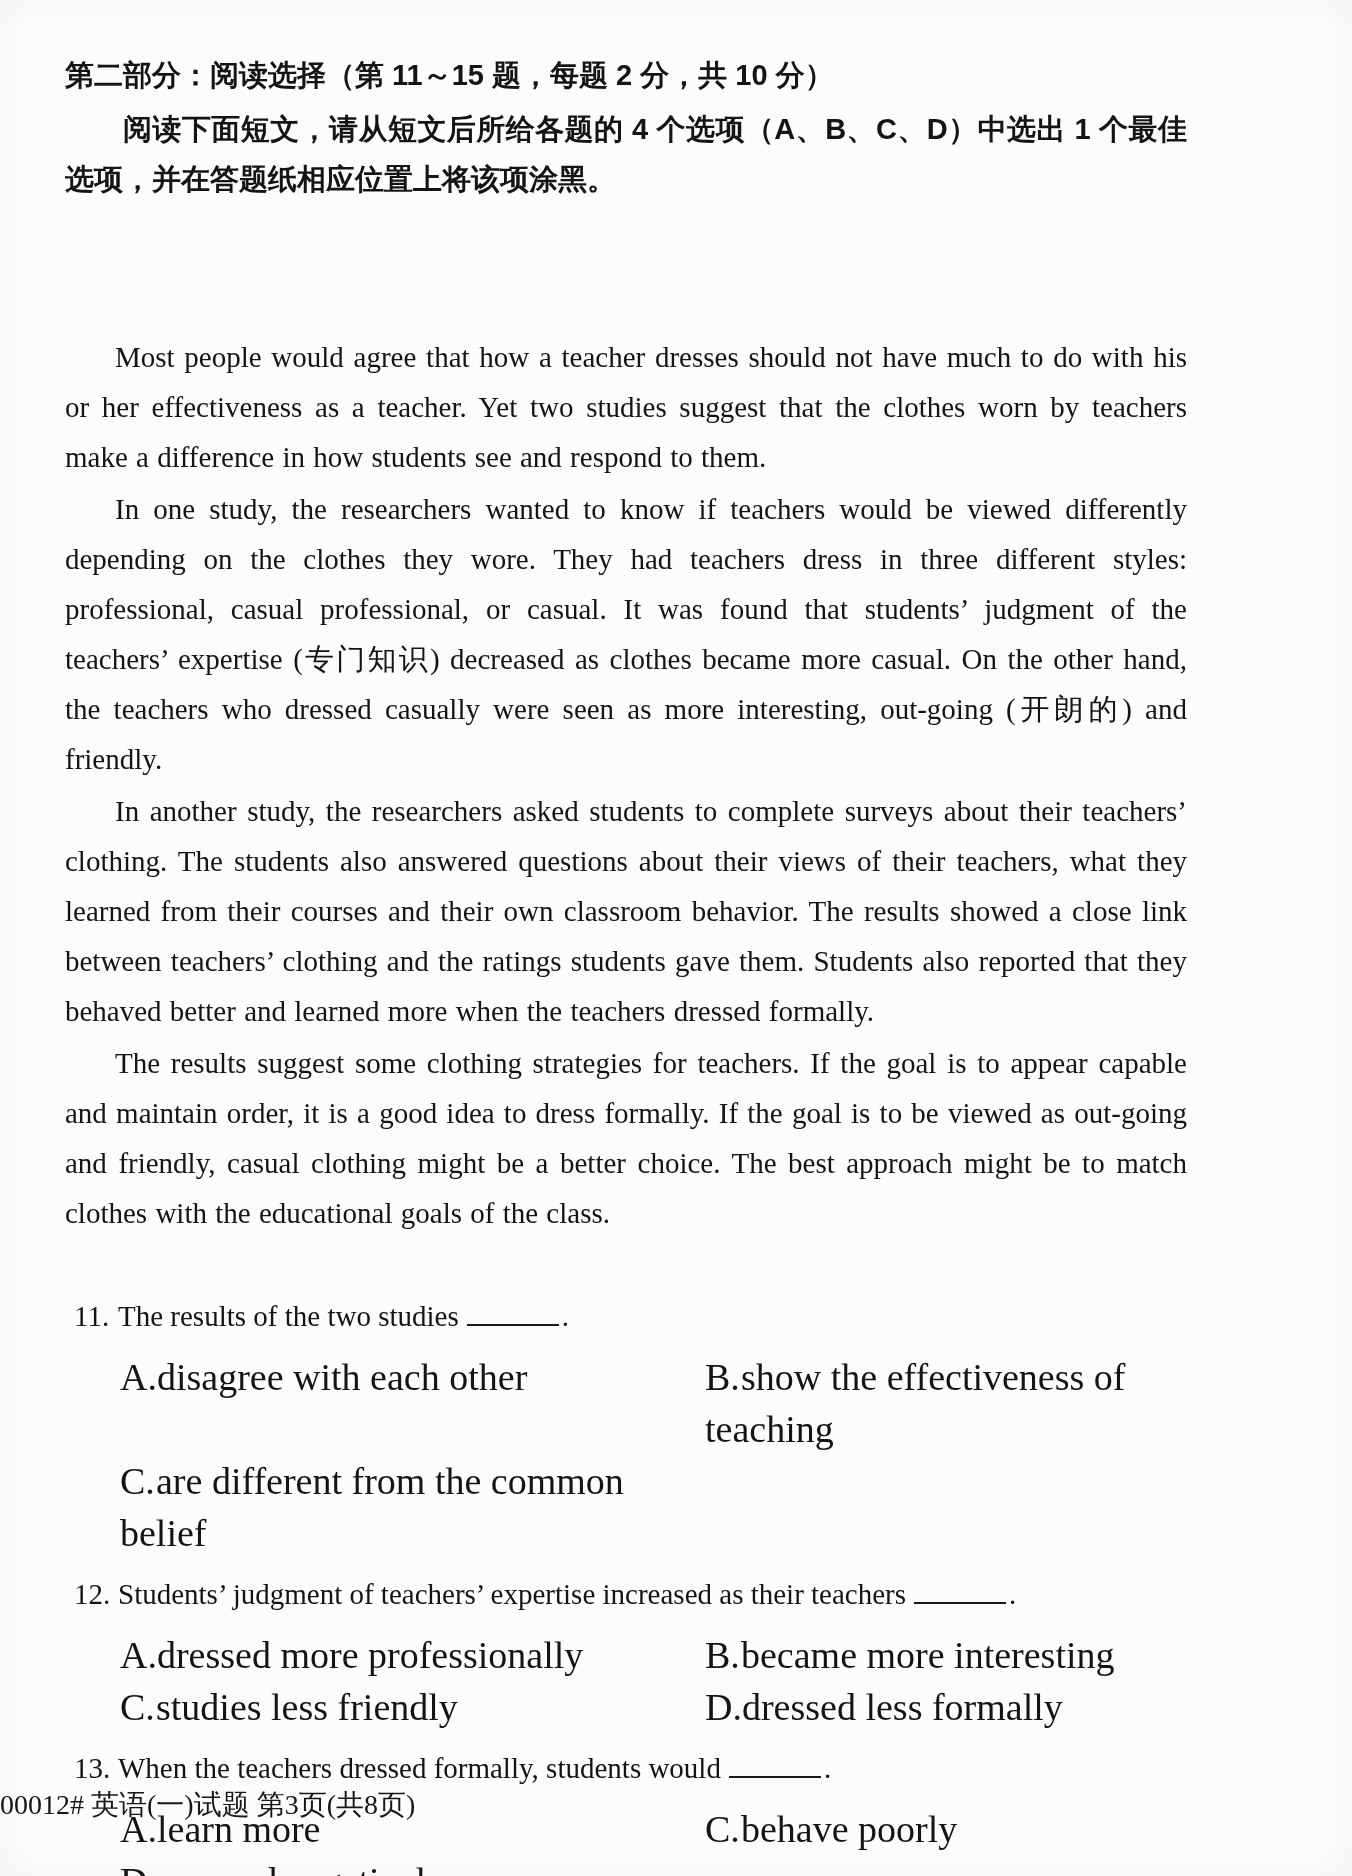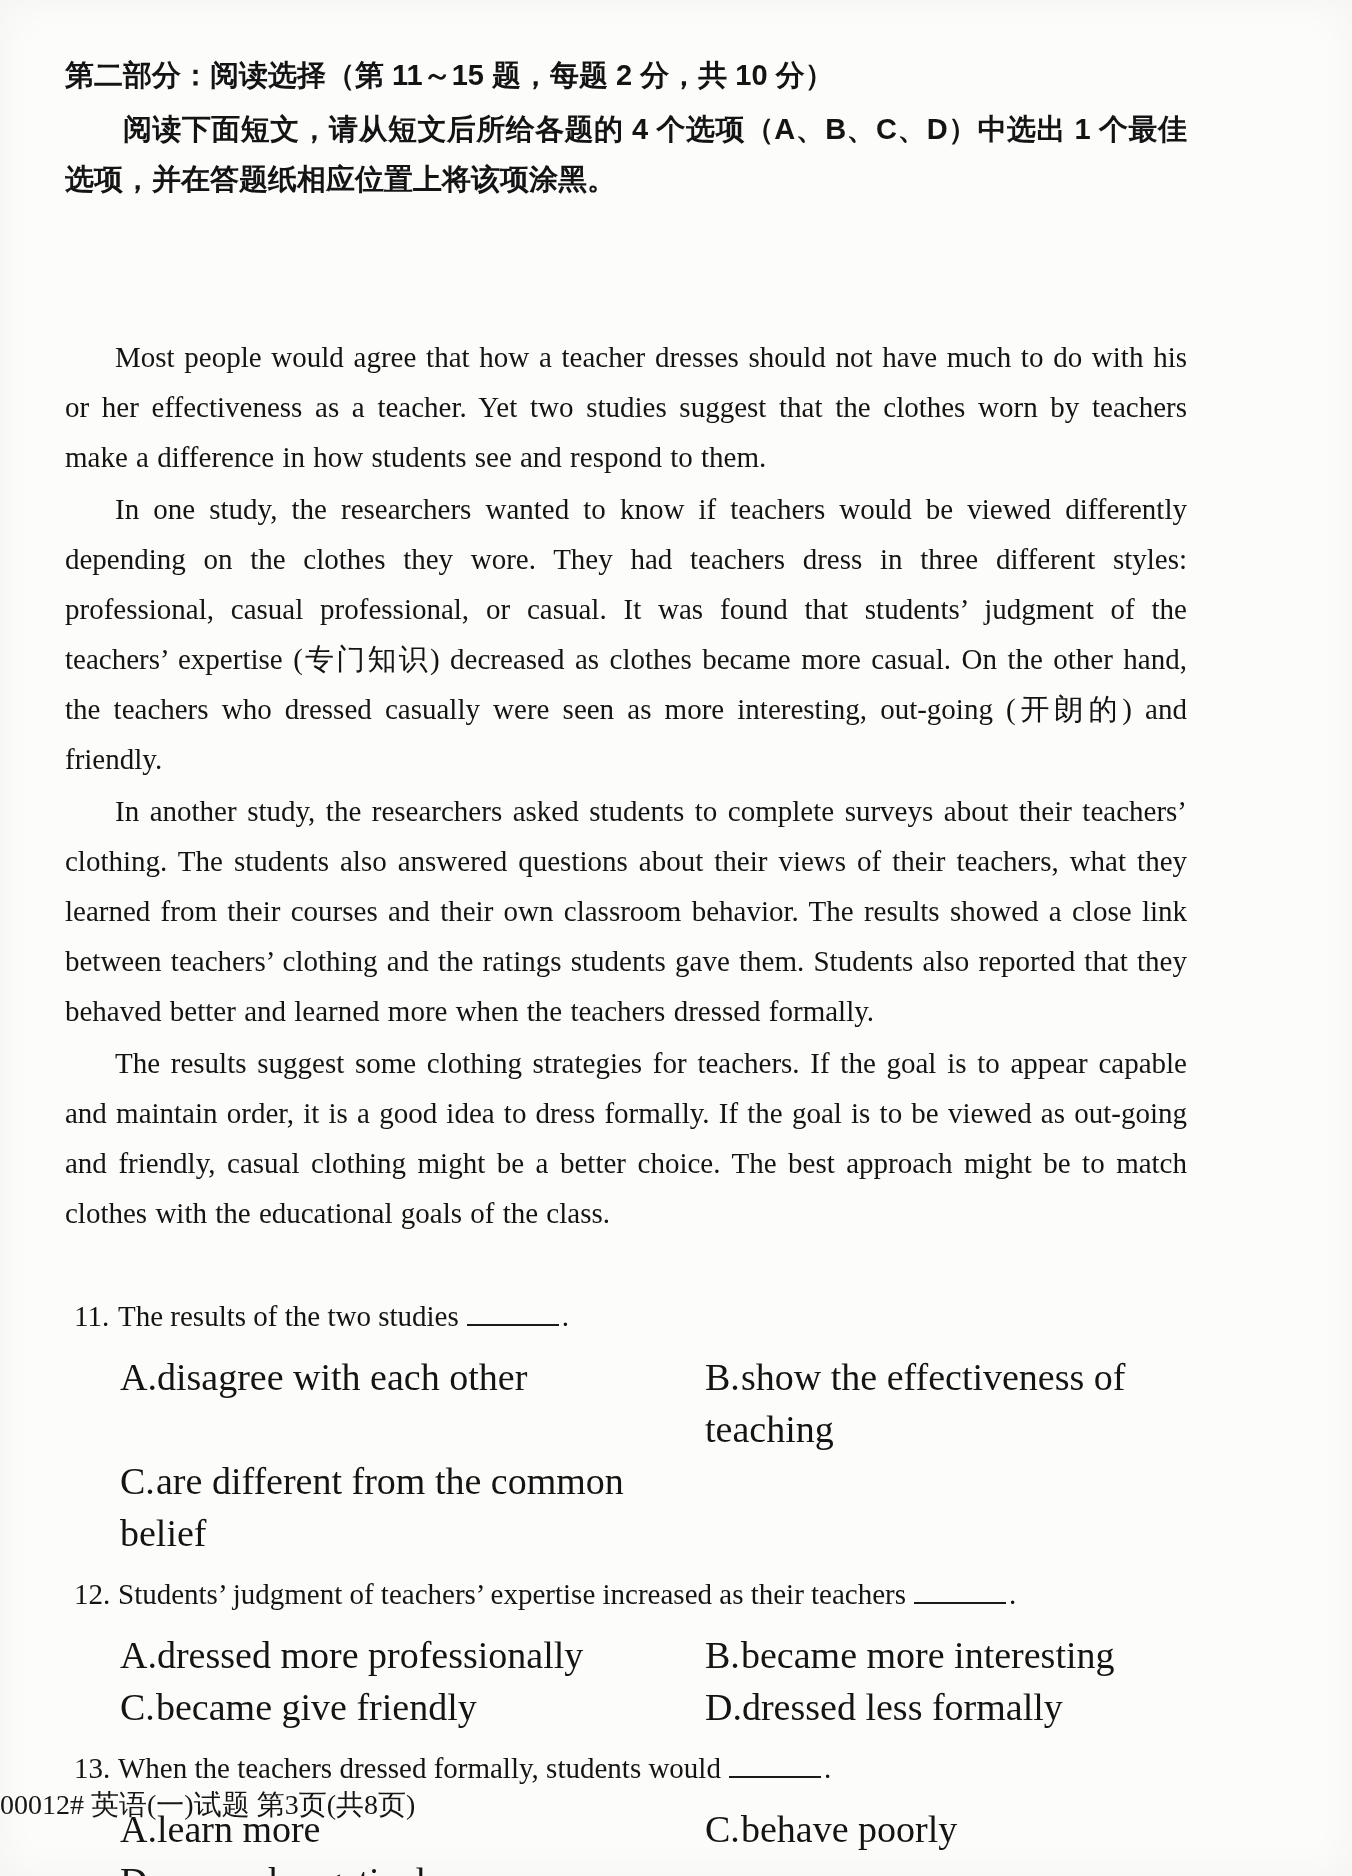--- a/index.html
+++ b/index.html
@@ -120,21 +120,21 @@
           <span class="q-num">12.</span><span>Students’ judgment of teachers’ expertise increased as their teachers</span><span class="blank"></span><span>.</span>
         </div>
         <div class="options">
           <div class="opt">
             <span class="opt-label">A.</span><span>dressed more professionally</span>
           </div>
           <div class="opt">
             <span class="opt-label">B.</span><span>became more interesting</span>
           </div>
           <div class="opt">
-            <span class="opt-label">C.</span><span>became give friendly</span>
+            <span class="opt-label">C.</span><span>studies less friendly</span>
           </div>
           <div class="opt">
             <span class="opt-label">D.</span><span>dressed less formally</span>
           </div>
         </div>
       </div>
 
       <div class="question">
         <div class="q-stem">
           <span class="q-num">13.</span><span>When the teachers dressed formally, students would</span><span class="blank"></span><span>.</span>

